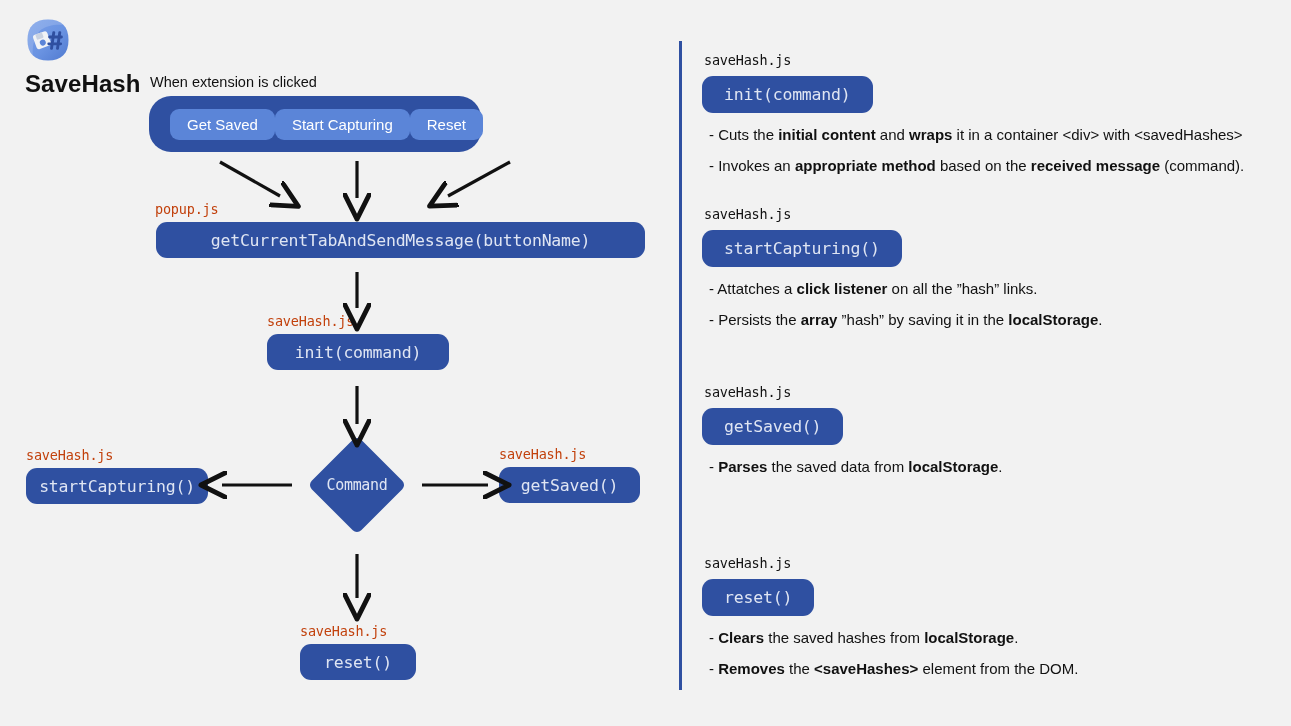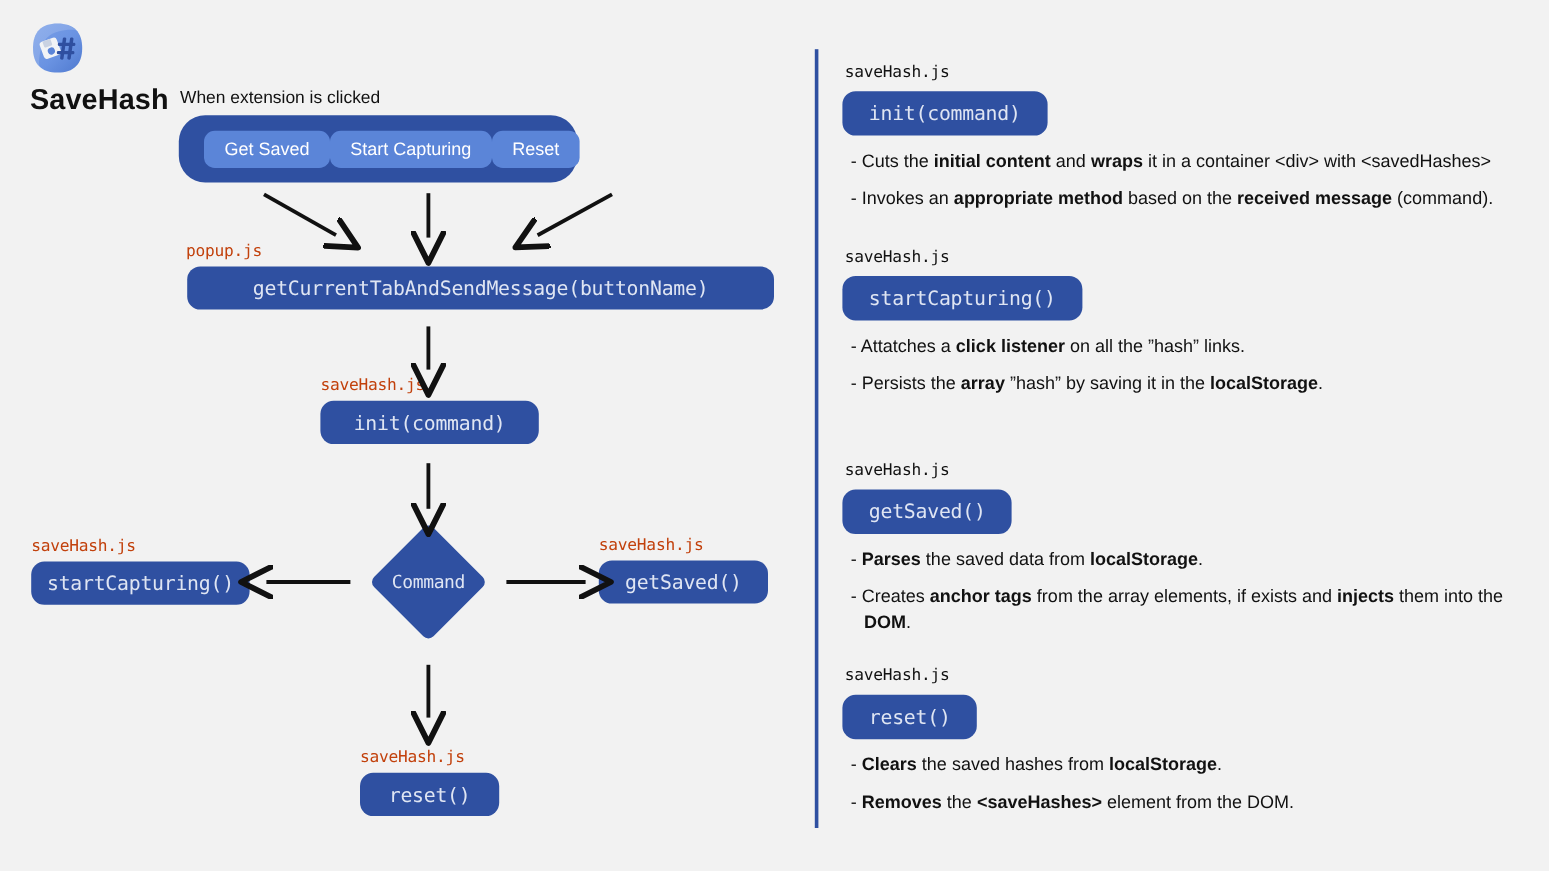--- a/index.html
+++ b/index.html
@@ -207,21 +207,20 @@
         <li><span>- Attatches a </span><b>click listener</b><span> on all the ”hash” links.</span></li>
         <li><span>- Persists the </span><b>array</b><span> ”hash” by saving it in the </span><b>localStorage</b><span>.</span></li>
       </ul>
   </div>
 
   <div class="rp" style="top:384px;">
     <div class="rp-file">saveHash.js</div>
     <div class="rp-chip">getSaved()</div>
     <ul class="rp-list">
         <li><span>- </span><b>Parses</b><span> the saved data from </span><b>localStorage</b><span>.</span></li>
-        <li><span>- Creates </span><b>anchor tags</b><span> from the array elements, if exists and </span><b>injects</b><span> them into the </span><b>DOM</b><span>.</span></li>
       </ul>
   </div>
 
   <div class="rp" style="top:555px;">
     <div class="rp-file">saveHash.js</div>
     <div class="rp-chip">reset()</div>
     <ul class="rp-list">
         <li><span>- </span><b>Clears</b><span> the saved hashes from </span><b>localStorage</b><span>.</span></li>
         <li><span>- </span><b>Removes</b><span> the </span><b>&lt;saveHashes&gt;</b><span> element from the DOM.</span></li>
       </ul>

